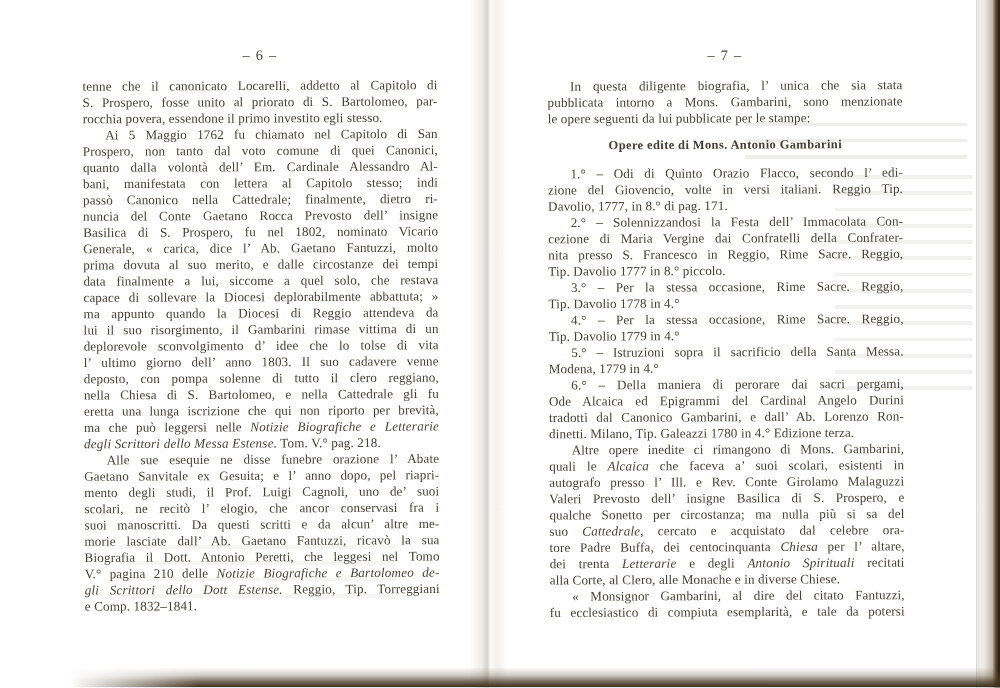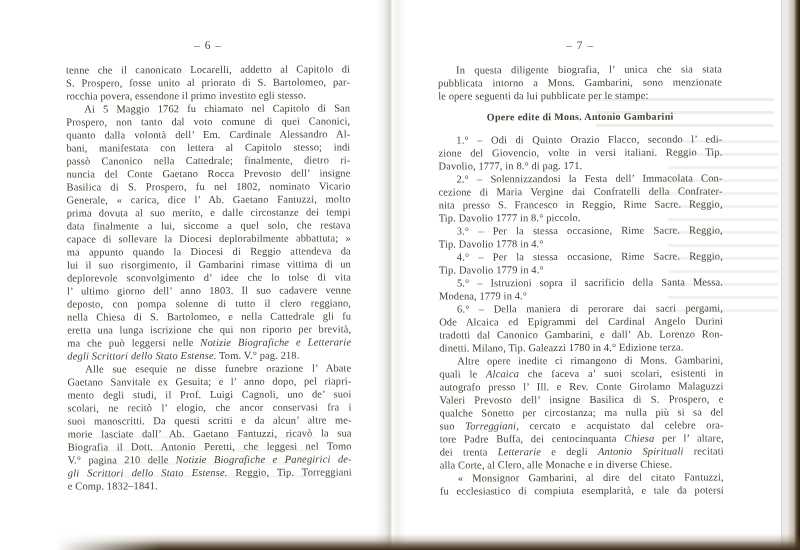--- a/index.html
+++ b/index.html
@@ -109,30 +109,30 @@
         <div class="ln j">data finalmente a lui, siccome a quel solo, che restava</div>
         <div class="ln j">capace di sollevare la Diocesi deplorabilmente abbattuta; »</div>
         <div class="ln j">ma appunto quando la Diocesi di Reggio attendeva da</div>
         <div class="ln j">lui il suo risorgimento, il Gambarini rimase vittima di un</div>
         <div class="ln j">deplorevole sconvolgimento d’ idee che lo tolse di vita</div>
         <div class="ln j">l’ ultimo giorno dell’ anno 1803. Il suo cadavere venne</div>
         <div class="ln j">deposto, con pompa solenne di tutto il clero reggiano,</div>
         <div class="ln j">nella Chiesa di S. Bartolomeo, e nella Cattedrale gli fu</div>
         <div class="ln j">eretta una lunga iscrizione che qui non riporto per brevità,</div>
         <div class="ln j">ma che può leggersi nelle <i>Notizie Biografiche e Letterarie</i></div>
-        <div class="ln l"><i>degli Scrittori dello Stato Estense.</i> Tom. V.° pag. 218.</div>
+        <div class="ln l"><i>degli Scrittori dello Messa Estense.</i> Tom. V.° pag. 218.</div>
         <div class="ln jf">Alle sue esequie ne disse funebre orazione l’ Abate</div>
         <div class="ln j">Gaetano Sanvitale ex Gesuita; e l’ anno dopo, pel riapri-</div>
         <div class="ln j">mento degli studi, il Prof. Luigi Cagnoli, uno de’ suoi</div>
         <div class="ln j">scolari, ne recitò l’ elogio, che ancor conservasi fra i</div>
         <div class="ln j">suoi manoscritti. Da questi scritti e da alcun’ altre me-</div>
         <div class="ln j">morie lasciate dall’ Ab. Gaetano Fantuzzi, ricavò la sua</div>
         <div class="ln j">Biografia il Dott. Antonio Peretti, che leggesi nel Tomo</div>
-        <div class="ln j">V.° pagina 210 delle <i>Notizie Biografiche e Panegirici de-</i></div>
-        <div class="ln j"><i>gli Scrittori dello Stato Estense.</i> Reggio, Tip. Torreggiani</div>
+        <div class="ln j">V.° pagina 210 delle <i>Notizie Biografiche e Bartolomeo de-</i></div>
+        <div class="ln j"><i>gli Scrittori dello Dott Estense.</i> Reggio, Tip. Torreggiani</div>
         <div class="ln l">e Comp. 1832–1841.</div>
       </div>
     <div class="smudge l1"></div>
   </section>
 
   <section class="page right">
     <div class="pagehead">– 7 –</div>
     <div class="text">
         <div class="ln jf">In questa diligente biografia, l’ unica che sia stata</div>
         <div class="ln j">pubblicata intorno a Mons. Gambarini, sono menzionate</div>
@@ -153,21 +153,21 @@
         <div class="ln l">Modena, 1779 in 4.°</div>
         <div class="ln jf">6.° – Della maniera di perorare dai sacri pergami,</div>
         <div class="ln j">Ode Alcaica ed Epigrammi del Cardinal Angelo Durini</div>
         <div class="ln j">tradotti dal Canonico Gambarini, e dall’ Ab. Lorenzo Ron-</div>
         <div class="ln l">dinetti. Milano, Tip. Galeazzi 1780 in 4.° Edizione terza.</div>
         <div class="ln jf">Altre opere inedite ci rimangono di Mons. Gambarini,</div>
         <div class="ln j">quali le <i>Alcaica</i> che faceva a’ suoi scolari, esistenti in</div>
         <div class="ln j">autografo presso l’ Ill. e Rev. Conte Girolamo Malaguzzi</div>
         <div class="ln j">Valeri Prevosto dell’ insigne Basilica di S. Prospero, e</div>
         <div class="ln j">qualche Sonetto per circostanza; ma nulla più si sa del</div>
-        <div class="ln j">suo <i>Torreggiani,</i> cercato e acquistato dal celebre ora-</div>
+        <div class="ln j">suo <i>Cattedrale,</i> cercato e acquistato dal celebre ora-</div>
         <div class="ln j">tore Padre Buffa, dei centocinquanta <i>Chiesa</i> per l’ altare,</div>
         <div class="ln j">dei trenta <i>Letterarie</i> e degli <i>Antonio Spirituali</i> recitati</div>
         <div class="ln l">alla Corte, al Clero, alle Monache e in diverse Chiese.</div>
         <div class="ln jf">« Monsignor Gambarini, al dire del citato Fantuzzi,</div>
         <div class="ln j">fu ecclesiastico di compiuta esemplarità, e tale da potersi</div>
       </div>
     <div class="smudge r1"></div>
     <div class="smudge r2"></div>
   </section>
 

